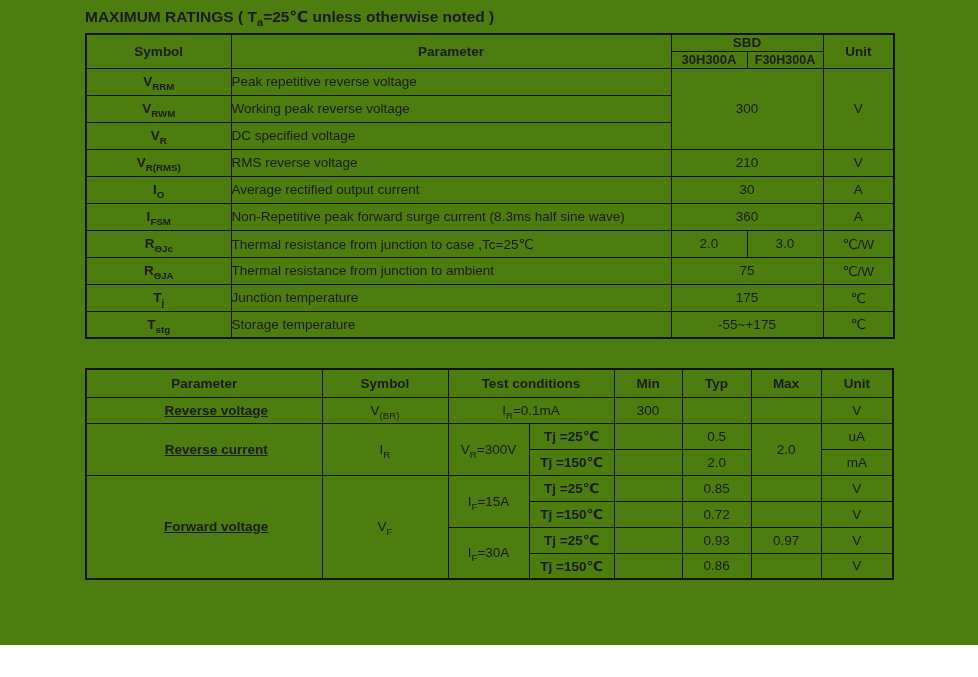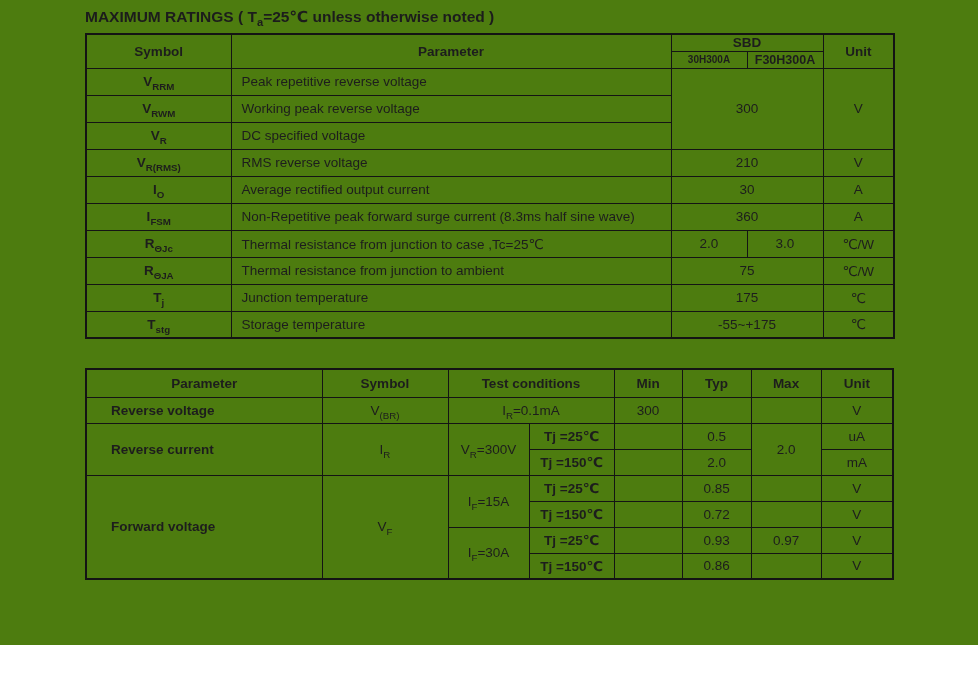--- a/index.html
+++ b/index.html
@@ -11,30 +11,30 @@
   .title {
     position:absolute; left:85px; font-size:15.5px; font-weight:bold; color:#1c1c1c;
     white-space:nowrap;
   }
   sub.s { font-size:0.72em; line-height:0; }
   table { border-collapse:collapse; table-layout:fixed; position:absolute; left:85px;border-radius:8px; }
   td { border:1px solid #141414; padding:0; font-size:13.5px; color:#1d1d1d;
        text-align:center; vertical-align:middle; overflow:hidden; }
   table.tbl { border:2px solid #141414; }
   .hd { font-weight:bold; }
-  .l { text-align:left; padding-left:10px; }
+  .l { text-align:left; }
   .b { font-weight:bold; }
   #t1 { top:33px; width:808px; }
   #t1 tr { height:27px; }
   #t1 tr.hr1 { height:17px; }
   #t1 tr.hr2 { height:17px; }
   #t2 { top:368px; width:807px; }
   #t2 tr { height:26px; }
   #t2 tr.hr { height:28px; }
-  #t2 td.pl { text-align:left; padding-left:24px; font-weight:bold; }
+  #t2 td.pl { text-align:center; padding-left:24px; font-weight:bold;text-decoration:underline; }
   .footnote { position:absolute; left:85px; top:617px; font-size:13.5px; color:#1d1d1d; }
   .footer-line { position:absolute; left:30px; top:649px; width:918px; height:0;
                  border-top:3px solid #141414; }
   .footer-text { position:absolute; top:655px; font-size:13px; color:#1d1d1d; }
   .f-left { left:45px; }
   .f-center { left:0; width:978px; text-align:center; }
   .f-right { right:30px;margin-left:20px; }
 </style>
 </head>
 <body>
@@ -52,21 +52,21 @@
         <col style="width:71px">
       </colgroup>
     <tbody>
         <tr class="hr1">
       <td rowspan="2" class="hd">Symbol</td>
       <td rowspan="2" class="hd">Parameter</td>
       <td colspan="2" class="hd">SBD</td>
       <td rowspan="2" class="hd">Unit</td>
     </tr>
     <tr class="hr2">
-      <td class="hd" style="font-size:10px">30H300A</td>
+      <td class="hd" style="font-size:13px">30H300A</td>
       <td class="hd" style="font-size:12.5px">F30H300A</td>
     </tr>
     <tr>
       <td class="b"><span>V</span><sub class="s">RRM</sub></td>
       <td class="l">Peak repetitive reverse voltage</td>
       <td colspan="2" rowspan="3">300</td>
       <td rowspan="3">V</td>
     </tr>
     <tr>
       <td class="b"><span>V</span><sub class="s">RWM</sub></td>

